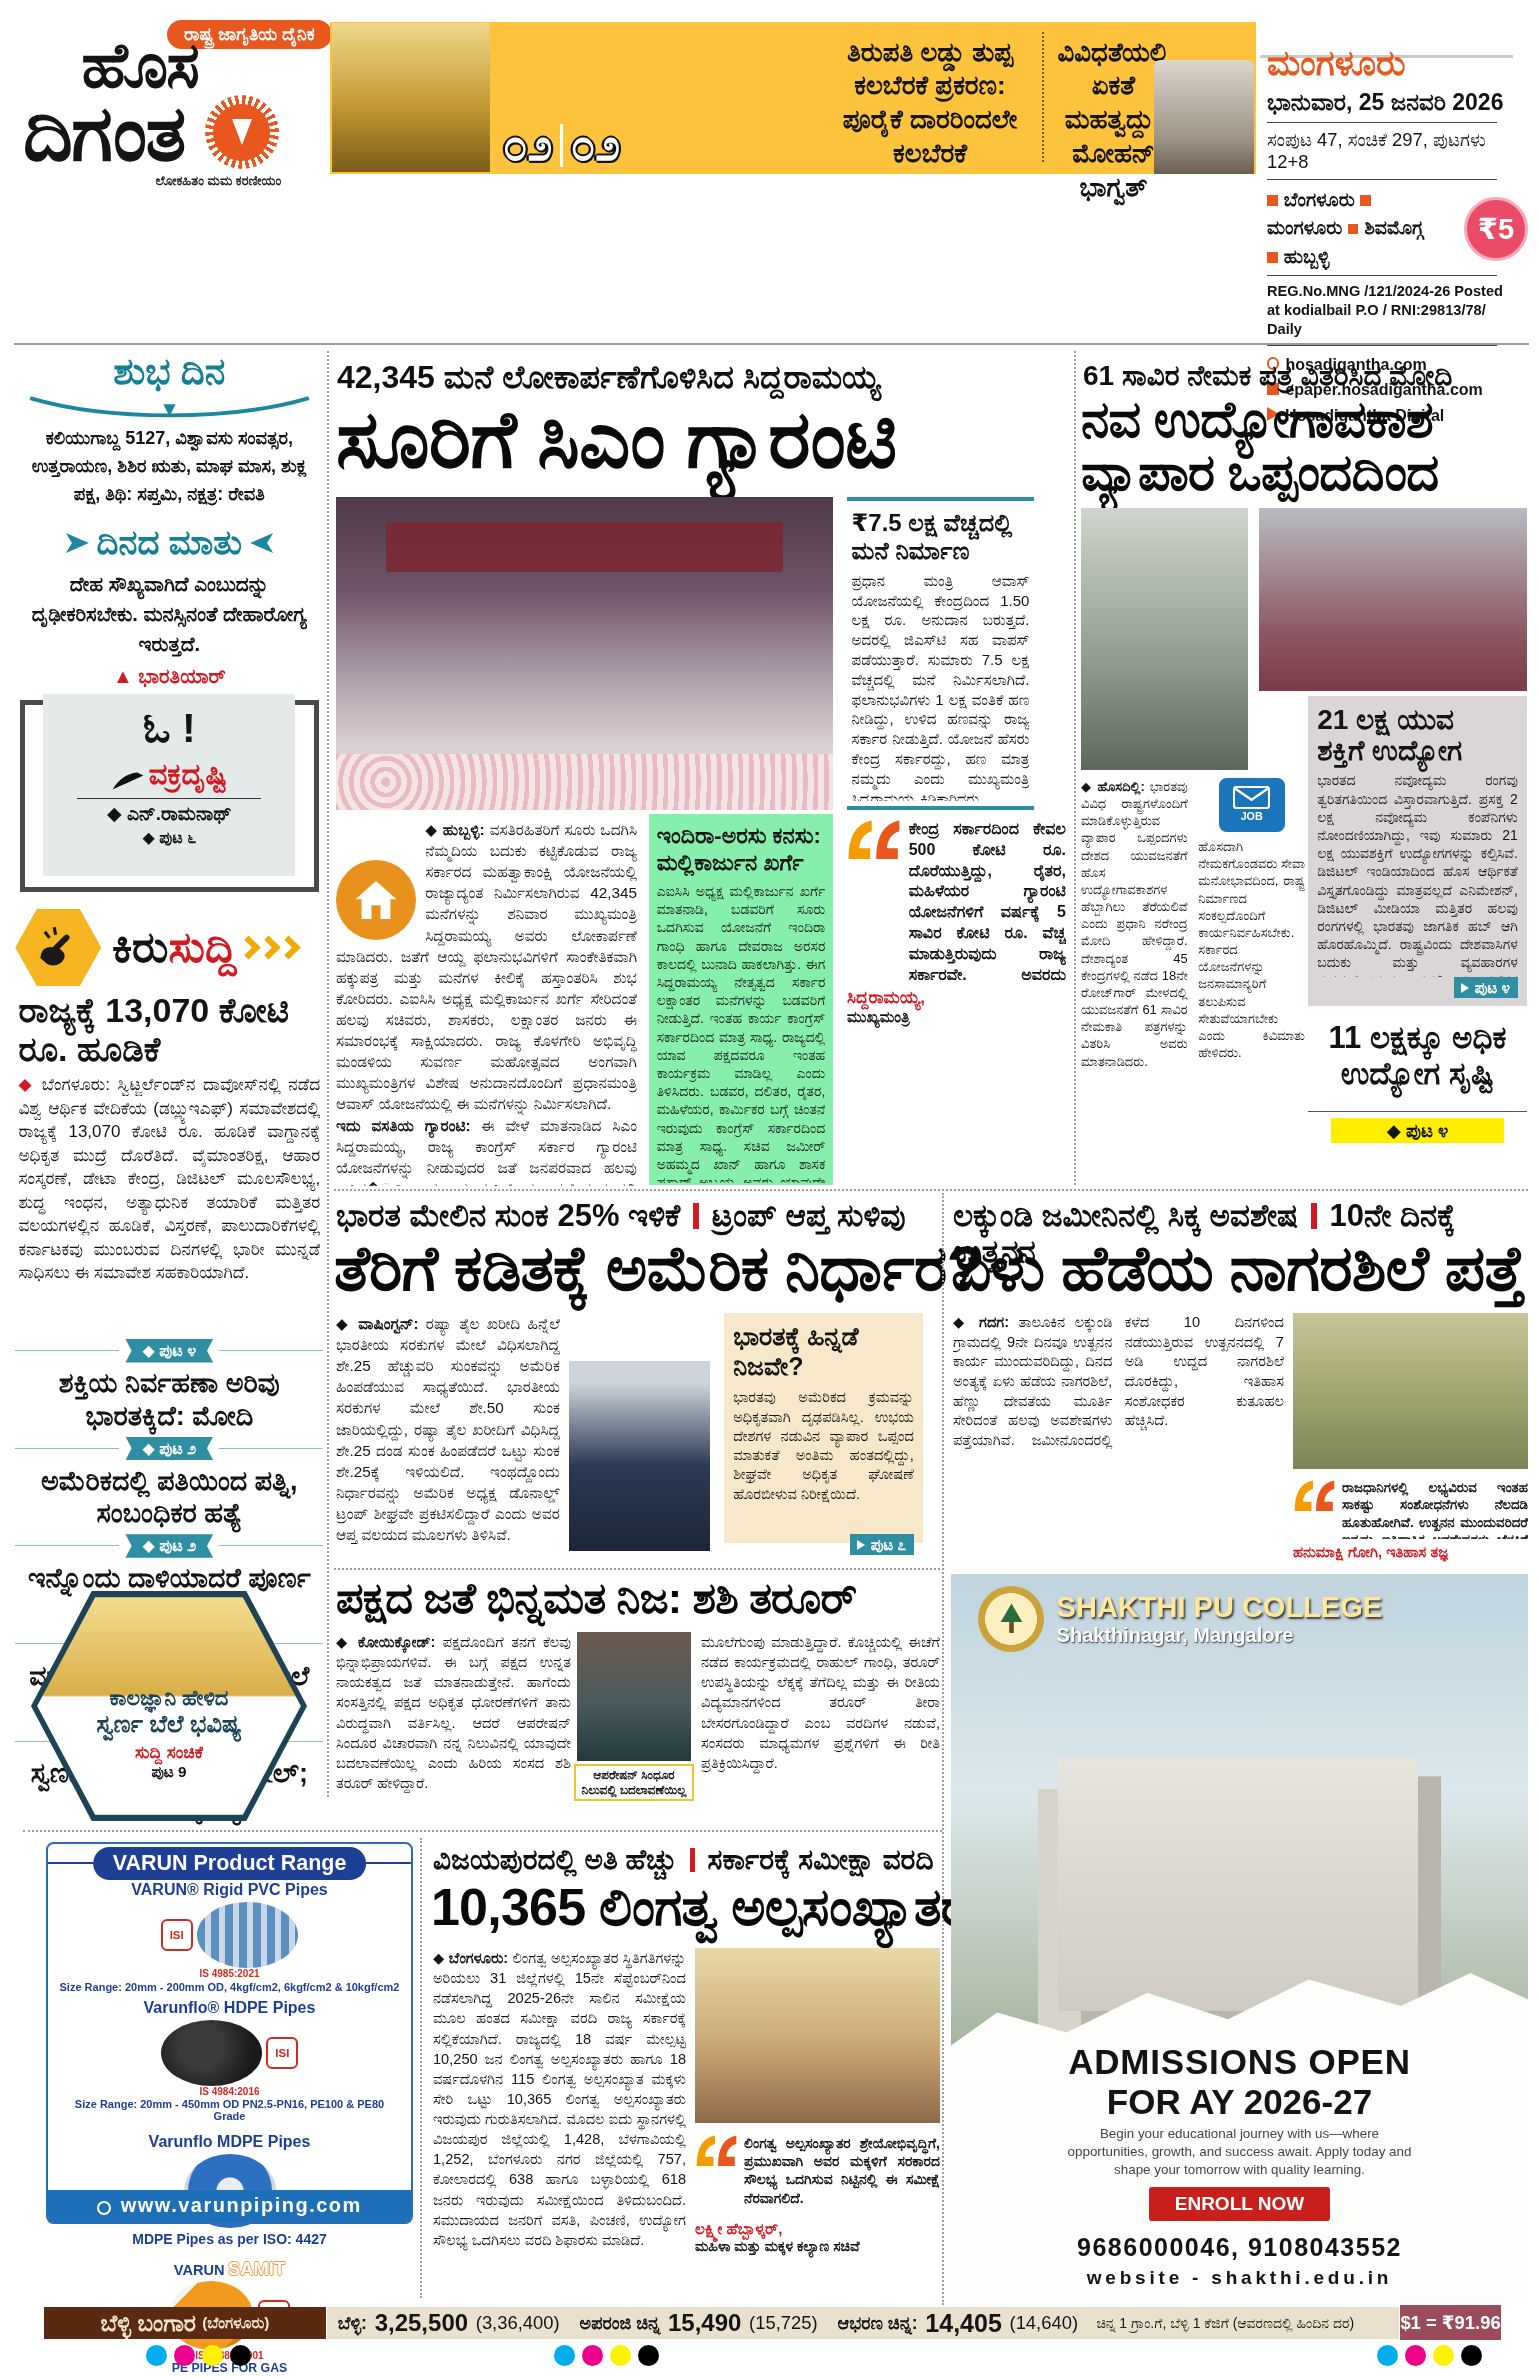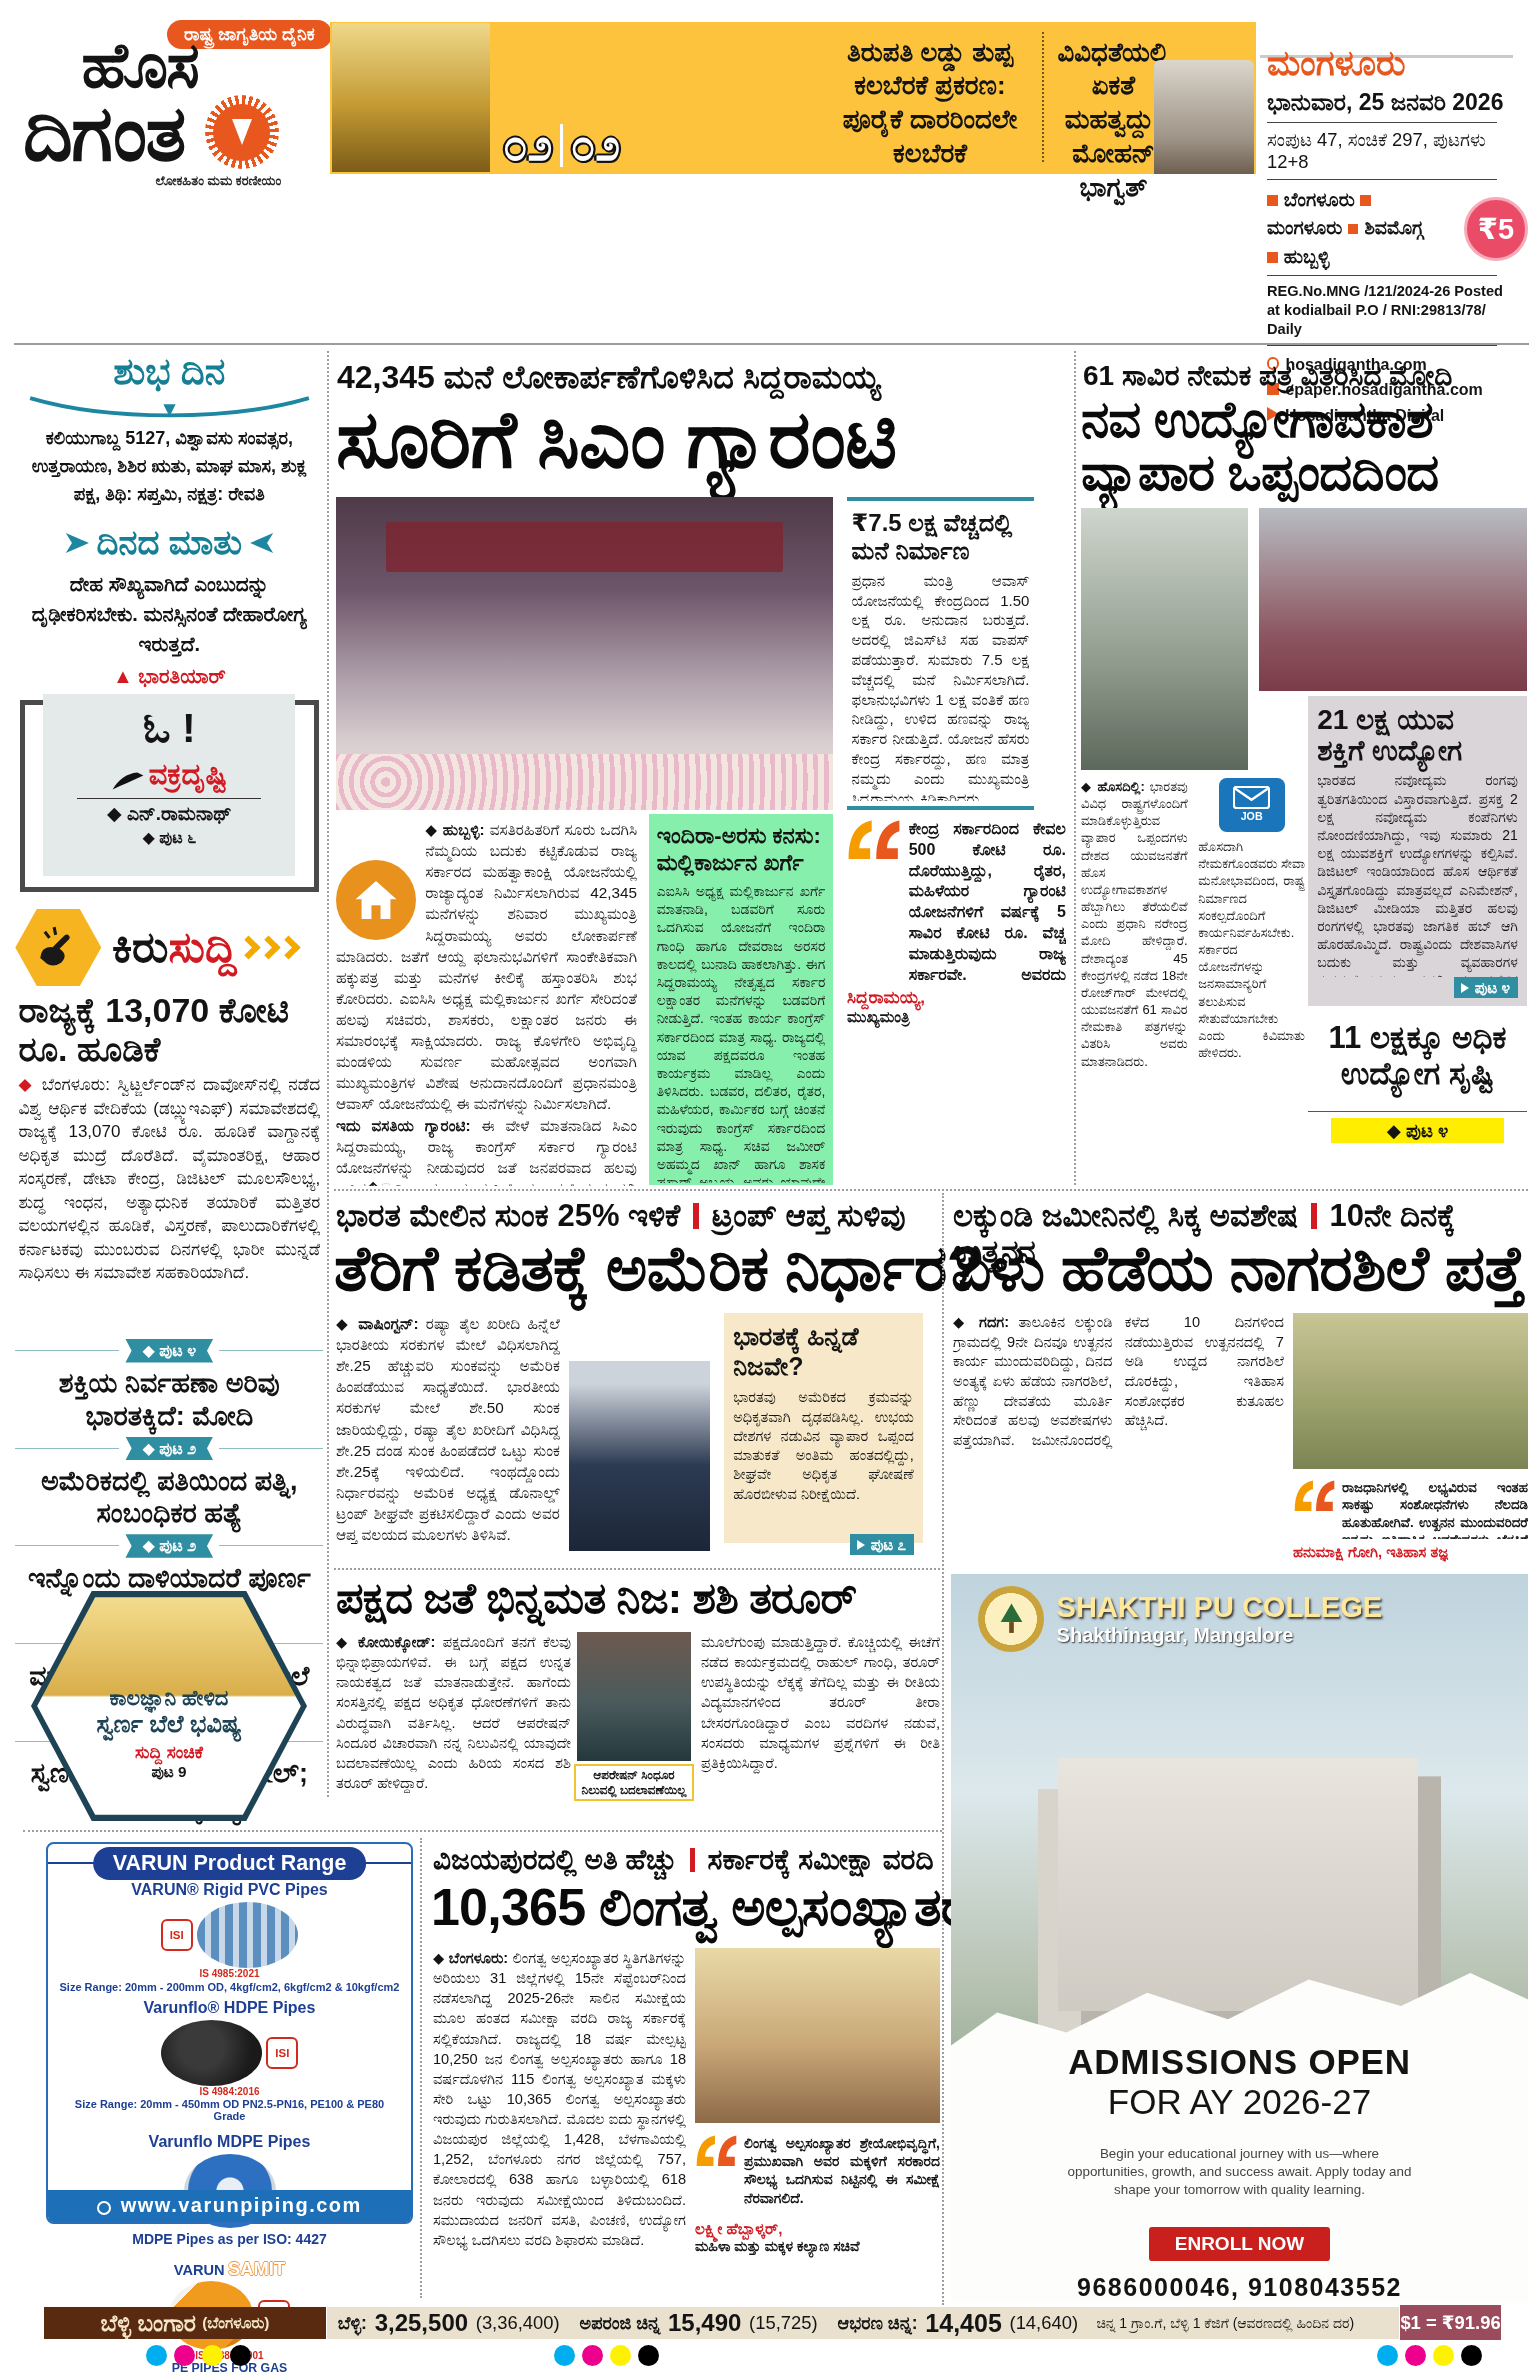--- a/index.html
+++ b/index.html
@@ -431,22 +431,22 @@
           <rect x="17" y="26" width="6" height="14" fill="#6b4a1d"></rect>
         </svg>
     </div>
     <div>
       <div class="b" style="font-size:29px;color:#ffe89a;text-shadow:1.5px 1.5px 2.3px #333">SHAKTHI PU COLLEGE</div>
       <div class="b" style="font-size:20px;color:#fff;text-shadow:0.8px 0.8px 1.5px #333">Shakthinagar, Mangalore</div>
     </div>
   </div>
   <div style="position:absolute;left:0;bottom:0;width:100%;height:330px;background:#fdfdfb;clip-path:polygon(0 22%,8% 12%,20% 18%,34% 6%,48% 14%,62% 2%,78% 10%,90% 0,100% 8%,100% 100%,0 100%);text-align:center;padding-top:69px">
     <div style="font-size:35px;font-weight:900;letter-spacing:0.8px">ADMISSIONS OPEN</div>
-    <div style="font-size:35px;font-weight:400">FOR AY 2026-27</div>
-    <div style="font-size:13.4px;color:#444;width:360px;margin:23px auto;line-height:1.35">Begin your educational journey with us—where opportunities, growth, and success await. Apply today and shape your tomorrow with quality learning.</div>
+    <div style="font-size:35px;font-weight:700">FOR AY 2026-27</div>
+    <div style="font-size:13.4px;color:#444;width:360px;margin:3px auto;line-height:1.35">Begin your educational journey with us—where opportunities, growth, and success await. Apply today and shape your tomorrow with quality learning.</div>
     <div style="display:inline-block;background:#c9201d;color:#fff;font-weight:bold;font-size:19px;padding:6.1px 26px;border-radius:3.1px;margin:4.6px 0">ENROLL NOW</div>
     <div class="b" style="font-size:25px;letter-spacing:1.5px;margin-top:7.7px">9686000046, 9108043552</div>
     <div class="b" style="font-size:19px;letter-spacing:3.8px;margin-top:4.6px">website - shakthi.edu.in</div>
   </div>
 </div>
 
 <div class="abs" style="left:44px;top:2307px;width:282px;height:32px;background:#5a2a10;color:#f5e6c8;display:flex;align-items:center;justify-content:center;gap:6.1px">
  <span class="b" style="font-size:23px">ಬೆಳ್ಳಿ ಬಂಗಾರ</span>
  <span class="b" style="font-size:15.3px">(ಬೆಂಗಳೂರು)</span>
 </div>

